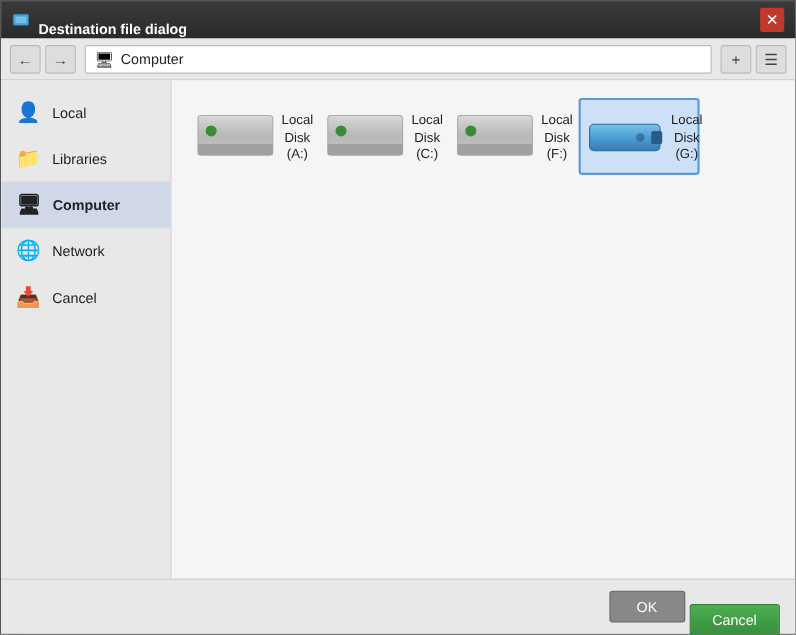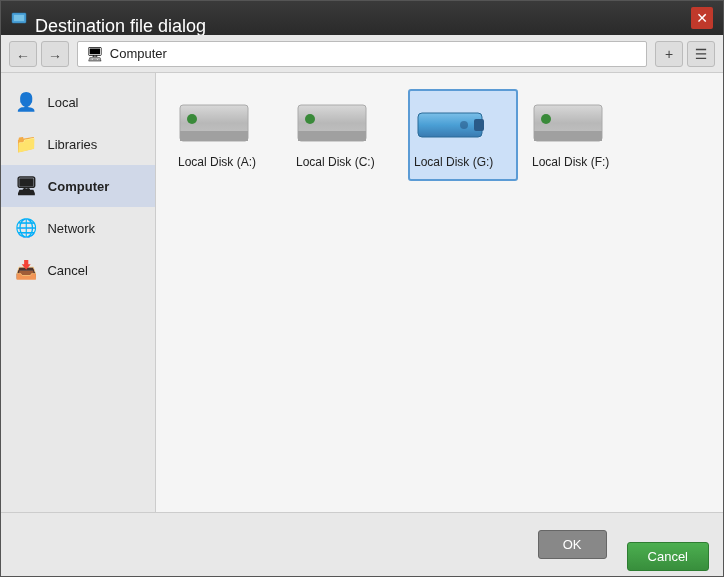--- a/index.html
+++ b/index.html
@@ -27,22 +27,22 @@
 
     .title-bar-icon {
       width: 16px;
       height: 16px;
       margin-right: 8px;
       flex-shrink: 0;
     }
 
     .title-bar-text {
       flex: 1;
-      font-size: 18px;
-      font-weight: normal;
+      font-size: 13px;
+      font-weight: bold;
       margin-top: 16px;
     }
 
     .title-bar-close {
       width: 22px;
       height: 22px;
       background: #c0392b;
       border: none;
       border-radius: 2px;
       color: #fff;
@@ -155,22 +155,22 @@
     .file-grid {
       display: flex;
       flex-wrap: wrap;
       gap: 8px;
       align-content: flex-start;
     }
 
     .file-item {
       width: 110px;
       display: flex;
-      flex-direction: column;
-      align-items: flex-start;
+      flex-direction: row;
+      align-items: flex-end;
       padding: 8px 4px;
       cursor: pointer;
       border: 2px solid transparent;
       border-radius: 3px;
       gap: 6px;
     }
     .file-item.selected { background: #cce0f8; border-color: #5b9bd5; }
 
     .disk-icon {
       width: 72px;
@@ -188,22 +188,22 @@
       line-height: 1.3;
     }
 
     .footer {
       background: #e8e8e8;
       border-top: 1px solid #ccc;
       display: flex;
       justify-content: flex-end;
       align-items: center;
       padding: 10px 14px;
-      gap: 20px;
-      height: 64px;
+      gap: 4px;
+      height: 50px;
       flex-shrink: 0;
     }
 
     .btn-ok {
       padding: 6px 24px;
       background: #888;
       border: 1px solid #666;
       border-radius: 3px;
       color: #fff;
       font-size: 13px;
@@ -299,20 +299,31 @@
             <svg width="72" height="50" viewBox="0 0 72 50">
               <rect x="2" y="6" width="68" height="36" rx="3" fill="url(#hddGrad)" stroke="#aaa" stroke-width="1"></rect>
               <rect x="2" y="32" width="68" height="10" rx="0 0 3 3" fill="#a0a0a0"></rect>
               <circle cx="14" cy="20" r="5" fill="#3a8a3a"></circle>
             </svg>
           </div>
           <span class="file-label">Local Disk (C:)</span>
         </div>
 
 
+        <div class="file-item">
+          <div class="disk-icon">
+            <svg width="72" height="50" viewBox="0 0 72 50">
+              <rect x="2" y="6" width="68" height="36" rx="3" fill="url(#hddGrad)" stroke="#aaa" stroke-width="1"></rect>
+              <rect x="2" y="32" width="68" height="10" rx="0 0 3 3" fill="#a0a0a0"></rect>
+              <circle cx="14" cy="20" r="5" fill="#3a8a3a"></circle>
+            </svg>
+          </div>
+          <span class="file-label">Local Disk (F:)</span>
+        </div>
+
         <div class="file-item selected">
           <div class="disk-icon">
             <svg width="72" height="50" viewBox="0 0 72 50">
               <defs>
                 <linearGradient id="usbGrad" x1="0" y1="0" x2="0" y2="1">
                   <stop offset="0%" stop-color="#7bbfe8"></stop>
                   <stop offset="50%" stop-color="#4a9fd5"></stop>
                   <stop offset="100%" stop-color="#3a7ab0"></stop>
                 </linearGradient>
               </defs>
@@ -320,31 +331,20 @@
               <rect x="4" y="14" width="64" height="24" rx="4" fill="url(#usbGrad)" stroke="#2a6a98" stroke-width="1"></rect>
 
               <rect x="60" y="20" width="10" height="12" rx="2" fill="#2a5a88"></rect>
 
               <circle cx="50" cy="26" r="4" fill="#2a5a88" opacity="0.6"></circle>
             </svg>
           </div>
           <span class="file-label">Local Disk (G:)</span>
         </div>
 
-        <div class="file-item">
-          <div class="disk-icon">
-            <svg width="72" height="50" viewBox="0 0 72 50">
-              <rect x="2" y="6" width="68" height="36" rx="3" fill="url(#hddGrad)" stroke="#aaa" stroke-width="1"></rect>
-              <rect x="2" y="32" width="68" height="10" rx="0 0 3 3" fill="#a0a0a0"></rect>
-              <circle cx="14" cy="20" r="5" fill="#3a8a3a"></circle>
-            </svg>
-          </div>
-          <span class="file-label">Local Disk (F:)</span>
-        </div>
-
 
       </div>
     </div>
 
   </div>
 
   <div class="footer">
     <button class="btn-ok">OK</button>
     <button class="btn-cancel">Cancel</button>
   </div>

